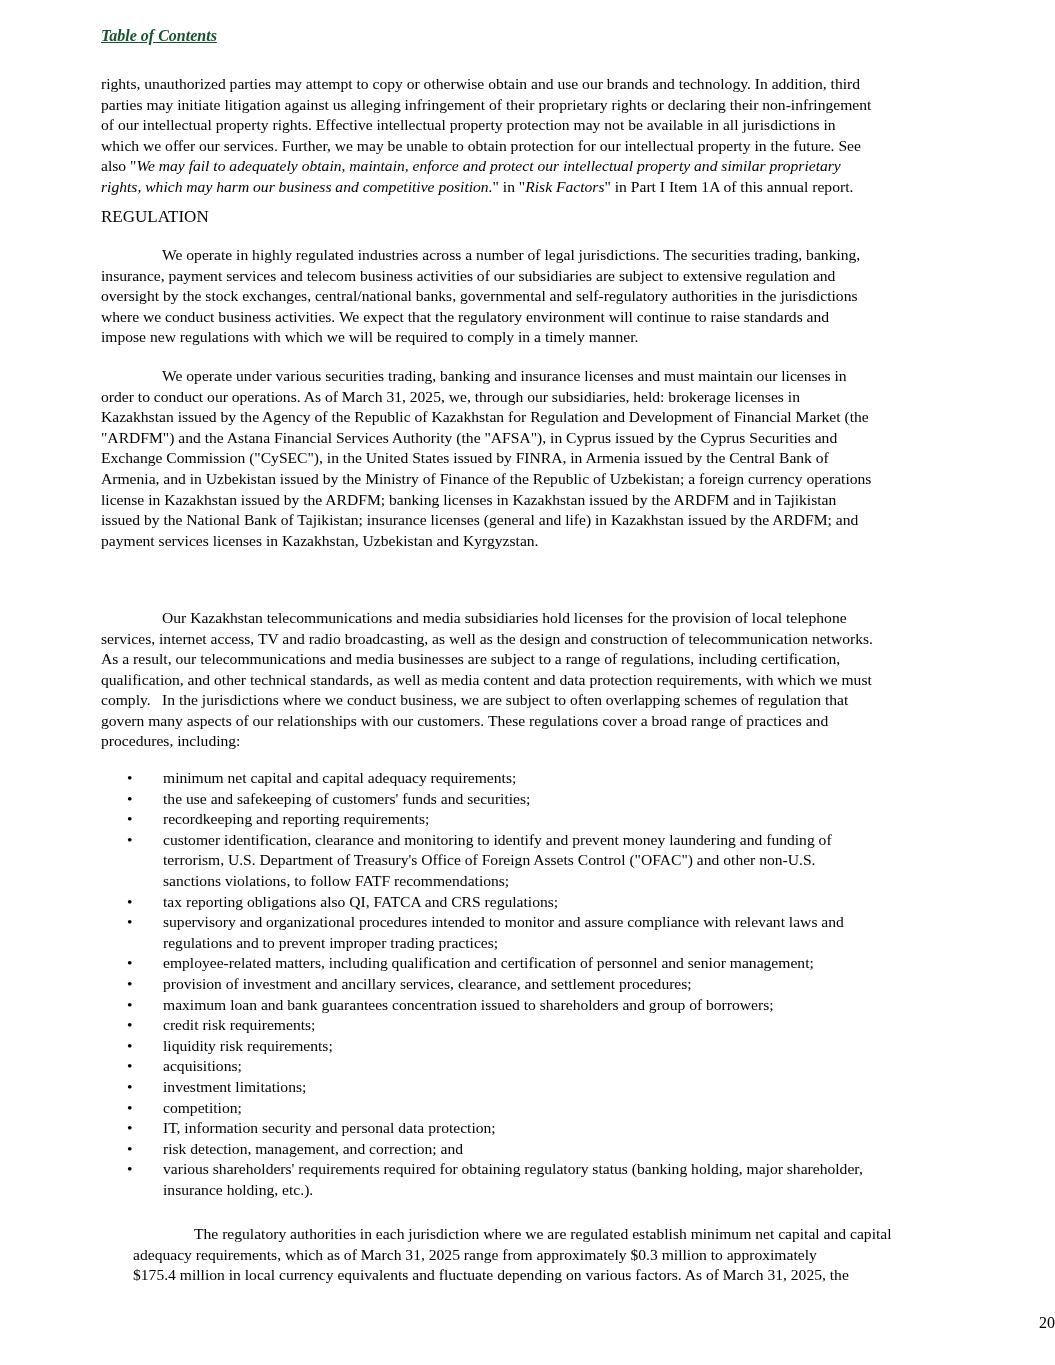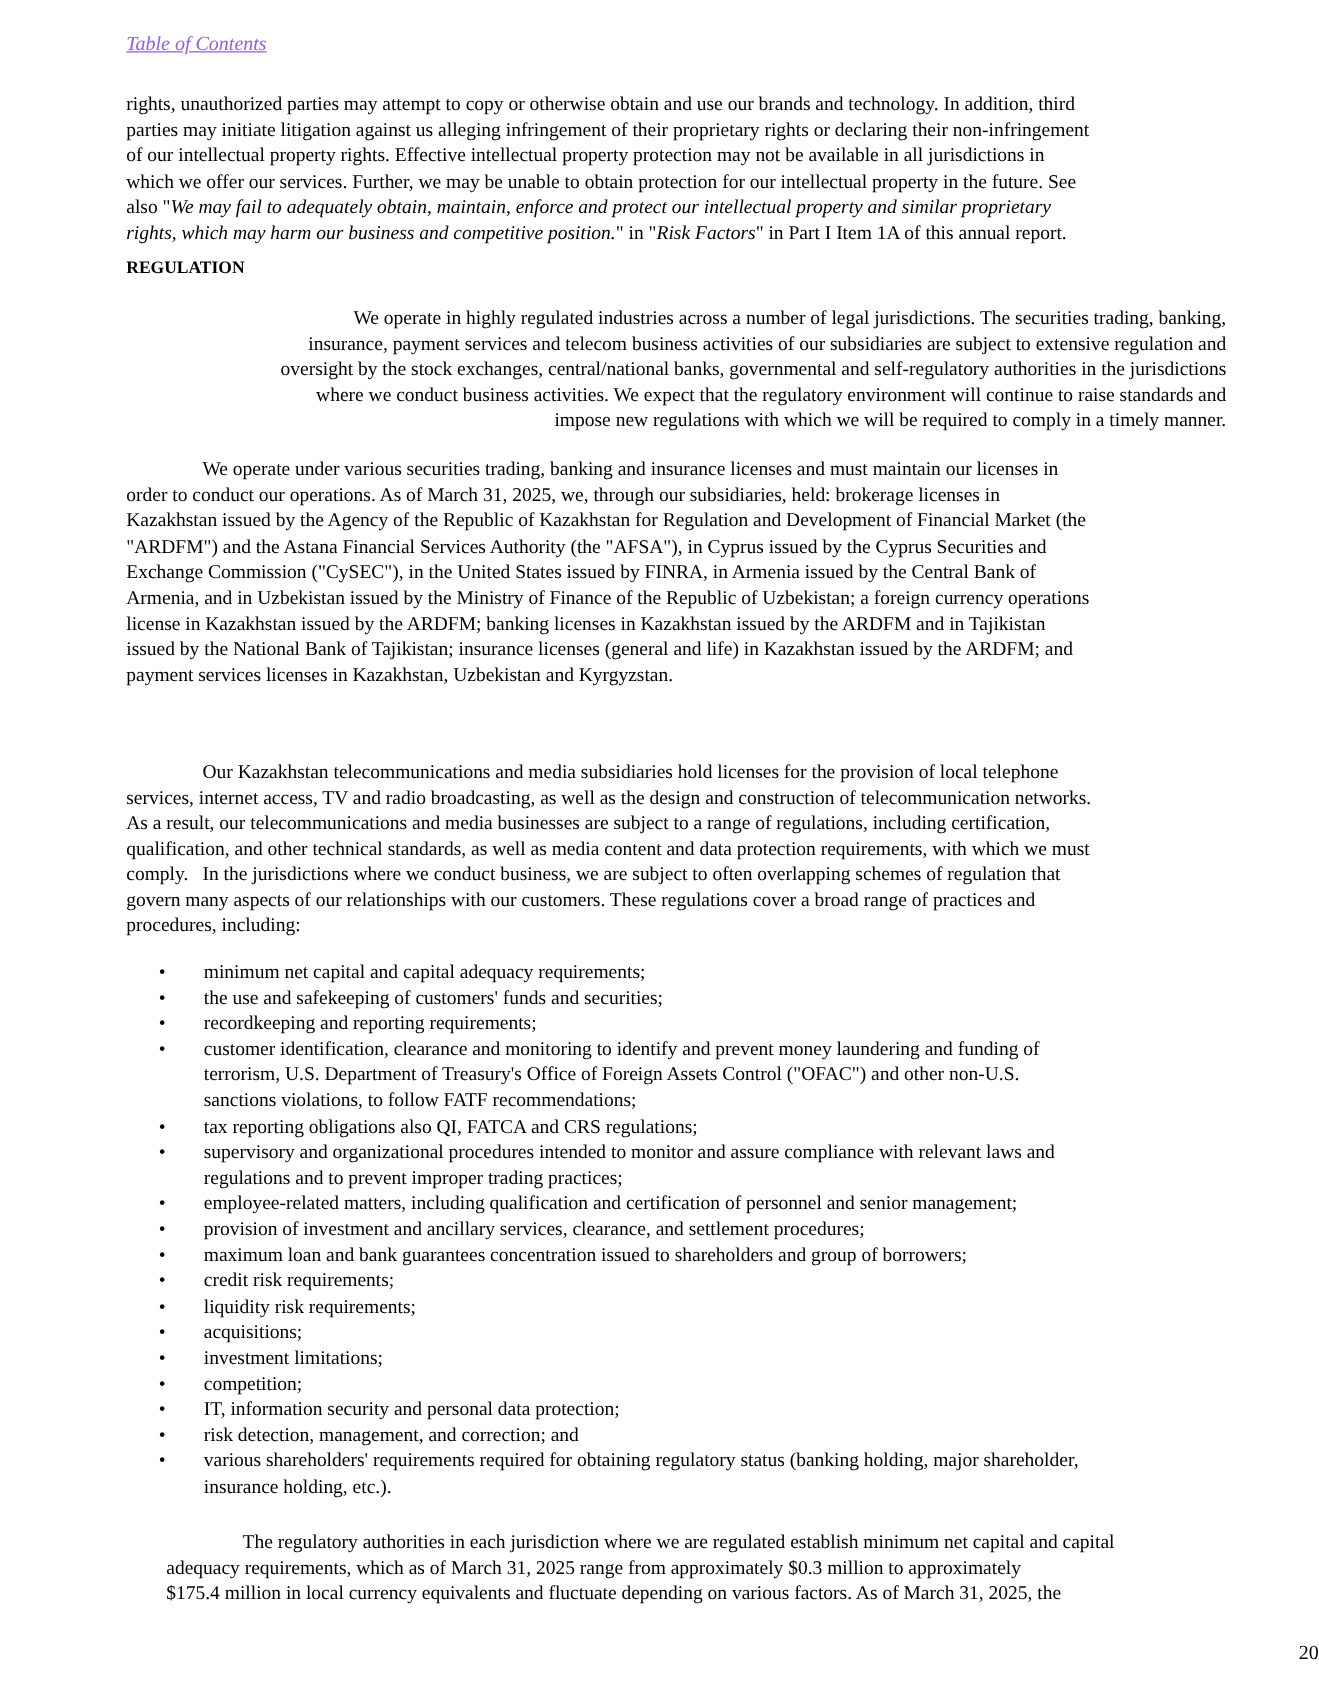--- a/index.html
+++ b/index.html
@@ -3,27 +3,28 @@
   <meta charset="utf-8">
   <style>
     html, body { margin: 0; padding: 0; background: #ffffff; }
     body {
       width: 1055px; height: 1365px; position: relative; overflow: hidden;
       font-family: "Liberation Serif", "DejaVu Serif", serif;
       color: #000000; font-size: 15.6px;
     }
     .toc {
       position: absolute; left: 101px; top: 27px;
-      font-style: italic; color: #8b5cf6; text-decoration: underline; font-size: 16px;
+      font-style: italic; color: #14532d; text-decoration: underline; font-size: 16px;
       cursor: pointer;
+      font-weight: bold;
     }
     .block { position: absolute; left: 101px; width: 880px; line-height: 20.6px; }
     .line { display: block; white-space: nowrap; }
     .indent { padding-left: 61px; }
-    .heading { position: absolute; left: 101px; top: 207px; font-weight: bold; font-size: 14px; }
+    .heading { position: absolute; left: 101px; top: 207px; font-weight: normal; font-size: 17px; }
     ul.bullets { list-style: none; margin: 0; padding: 0; position: absolute; left: 101px; top: 768px; width: 880px; line-height: 20.6px; }
     ul.bullets li { position: relative; padding-left: 62px; }
     ul.bullets li .dot { position: absolute; left: 26px; top: 0; }
     .pagenum { position: absolute; left: 0; width: 1055px; top: 1314px; text-align: right; font-size: 16px; }
     i { font-style: italic; }
   </style>
 </head>
 <body>
 
 <a class="toc">Table of Contents</a>
@@ -32,21 +33,21 @@
   <span class="line">rights, unauthorized parties may attempt to copy or otherwise obtain and use our brands and technology. In addition, third</span>
   <span class="line">parties may initiate litigation against us alleging infringement of their proprietary rights or declaring their non-infringement</span>
   <span class="line">of our intellectual property rights. Effective intellectual property protection may not be available in all jurisdictions in</span>
   <span class="line">which we offer our services. Further, we may be unable to obtain protection for our intellectual property in the future. See</span>
   <span class="line"><span>also "</span><i>We may fail to adequately obtain, maintain, enforce and protect our intellectual property and similar proprietary</i></span>
   <span class="line"><i>rights, which may harm our business and competitive position.</i><span>" in "</span><i>Risk Factors</i><span>" in Part I Item 1A of this annual report.</span></span>
 </div>
 
 <div class="heading">REGULATION</div>
 
-<div class="block" style="top:245px;text-align:right;">
+<div class="block" style="top:245px;">
     <span class="line indent">We operate in highly regulated industries across a number of legal jurisdictions. The securities trading, banking,</span>
     <span class="line">insurance, payment services and telecom business activities of our subsidiaries are subject to extensive regulation and</span>
     <span class="line">oversight by the stock exchanges, central/national banks, governmental and self-regulatory authorities in the jurisdictions</span>
     <span class="line">where we conduct business activities. We expect that the regulatory environment will continue to raise standards and</span>
     <span class="line">impose new regulations with which we will be required to comply in a timely manner.</span>
   </div>
 <div class="block" style="top:366px;">
     <span class="line indent">We operate under various securities trading, banking and insurance licenses and must maintain our licenses in</span>
     <span class="line">order to conduct our operations. As of March 31, 2025, we, through our subsidiaries, held: brokerage licenses in</span>
     <span class="line">Kazakhstan issued by the Agency of the Republic of Kazakhstan for Regulation and Development of Financial Market (the</span>

